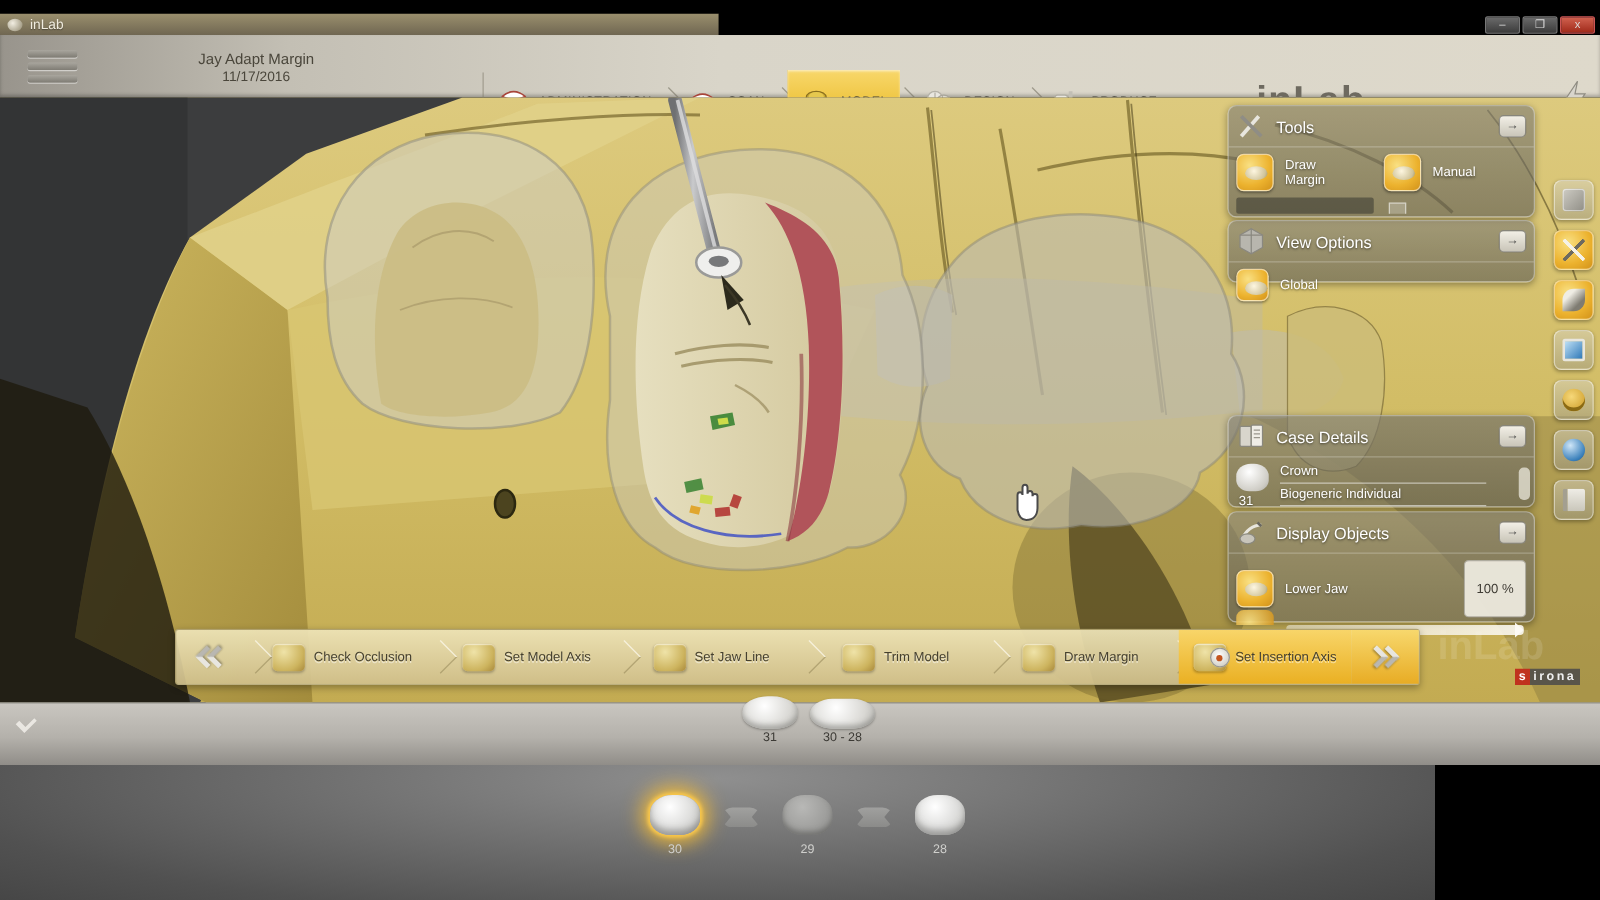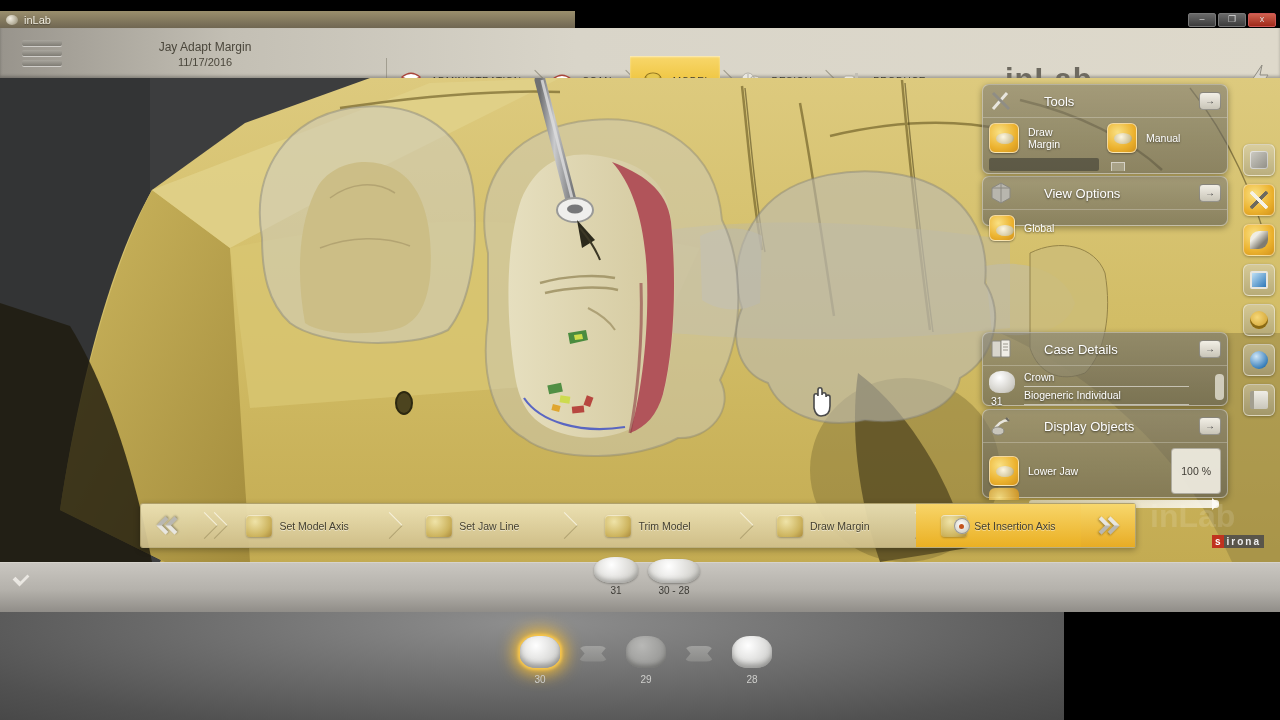--- a/index.html
+++ b/index.html
@@ -46,21 +46,21 @@
   .watermark{position:absolute;left:1150px;top:498px;font-size:32px;font-weight:bold;color:rgba(255,255,255,.13);z-index:2;}
   .vendor{position:absolute;left:1212px;top:535px;display:flex;z-index:2;font-size:10px;font-weight:bold;line-height:13px;}
   .vendor .vf{background:#c0321e;color:#fff;padding:0 3px;}
   .vendor .vr{background:rgba(80,78,74,.9);color:#eee;padding:0 3px;letter-spacing:2px;}
 
   
   .panel{position:absolute;left:982px;width:246px;border:1px solid rgba(255,255,255,.38);border-radius:7px;
          background:linear-gradient(rgba(128,126,118,.62),rgba(92,91,85,.62));
          box-shadow:0 2px 6px rgba(0,0,0,.35);z-index:4;color:#fff;}
   .phead{display:flex;align-items:center;gap:8px;padding:4px 6px;}
-  .ptitle{flex:1;font-size:13px;text-shadow:0 1px 2px rgba(0,0,0,.6);margin-left:23px;}
+  .ptitle{flex:1;font-size:13px;text-shadow:0 1px 2px rgba(0,0,0,.6);}
   .pbtn{width:22px;height:18px;border-radius:4px;background:linear-gradient(#f2efe6,#c9c5b8);
         border:1px solid rgba(90,88,80,.6);color:#444;font-size:10px;line-height:16px;text-align:center;}
   .pbody{border-top:1px solid rgba(255,255,255,.25);padding:5px 6px;position:relative;}
   .goldicon{width:30px;height:30px;border-radius:6px;flex:0 0 auto;
             background:radial-gradient(circle at 35% 30%,#f9e083,#ecb22e 60%,#d2921a);
             border:1px solid rgba(255,255,255,.55);box-shadow:0 1px 2px rgba(0,0,0,.35);position:relative;}
   .goldicon::after{content:"";position:absolute;left:6px;top:9px;width:18px;height:11px;border-radius:50%;
             background:radial-gradient(circle at 40% 35%,#fdf6e0,#cfc39a 70%,#9a8c5c);}
   .grayicon{width:24px;height:24px;flex:0 0 auto;position:relative;}
   .itemrow{display:flex;align-items:center;gap:9px;}
@@ -128,21 +128,21 @@
            border-left:4px solid rgba(245,243,238,.8);border-bottom:4px solid rgba(245,243,238,.8);
            transform:rotate(-45deg) scaleY(.7);}
   .thumb{position:absolute;display:flex;flex-direction:column;align-items:center;}
   .toothimg{width:44px;height:26px;border-radius:46% 46% 42% 42%;
             background:radial-gradient(circle at 40% 30%,#ffffff,#d9d8d4 65%,#b9b8b3);
             box-shadow:inset 0 -3px 4px rgba(120,120,115,.5),0 1px 2px rgba(0,0,0,.3);}
   .toothimg.bridge{width:52px;height:24px;border-radius:38%/55%;}
   .thumb .tl{font-size:10px;color:#3c3a35;margin-top:2px;}
 
   
-  .dock{position:absolute;left:0;top:612px;width:1064px;height:108px;
+  .dock{position:absolute;left:0;top:612px;width:1148px;height:108px;
         background:radial-gradient(ellipse 900px 160px at 50% 10%,#8f8f8f,#515151 70%,#3f3f3f);}
   .dockrow{position:absolute;left:516px;top:24px;display:flex;align-items:center;gap:14px;}
   .dtooth{display:flex;flex-direction:column;align-items:center;width:48px;}
   .dtoothimg{width:40px;height:32px;border-radius:45% 45% 40% 40%;
              background:radial-gradient(circle at 40% 30%,#ffffff,#d4d4d2 70%,#ababa8);
              box-shadow:inset 0 -4px 5px rgba(110,110,108,.55);}
   .dtooth.active .dtoothimg{box-shadow:0 0 16px 6px rgba(248,190,52,.95),0 0 3px 2px rgba(255,220,120,1),inset 0 -4px 5px rgba(110,110,108,.55);}
   .dtooth.ghost .dtoothimg{background:radial-gradient(circle at 40% 30%,#b8b8b6,#9a9a98 70%,#8a8a88);box-shadow:inset 0 -3px 4px rgba(80,80,78,.5);}
   .dtooth .dl{font-size:10px;color:#cfcfcc;margin-top:6px;}
   .connector{width:30px;height:16px;border-radius:8px/7px;margin-top:-14px;
@@ -449,20 +449,24 @@
   </div>
 
   <div class="wfbar">
     <div class="wfcap">
       <span class="dblchev left">
           <i></i>
           <i></i>
         </span>
     </div>
     <span class="wfsep"></span>
+    <div class="wfstep">
+      <span class="wficon"></span>
+      <span class="lbl">Check Occlusion</span>
+    </div>
     <span class="wfsep"></span>
     <div class="wfstep">
       <span class="wficon"></span>
       <span class="lbl">Set Model Axis</span>
     </div>
     <span class="wfsep"></span>
     <div class="wfstep">
       <span class="wficon"></span>
       <span class="lbl">Set Jaw Line</span>
     </div>

